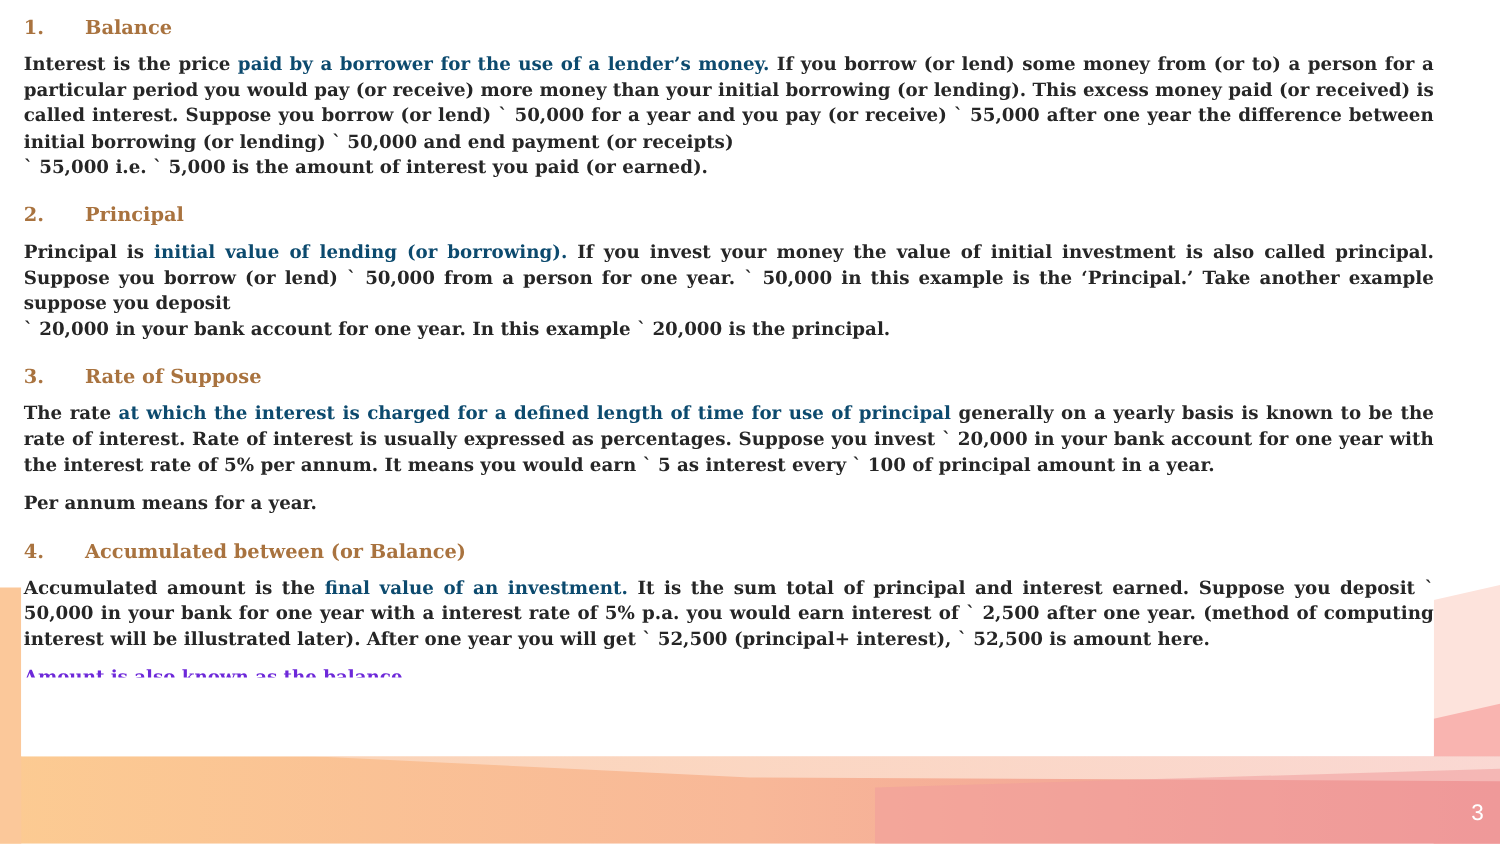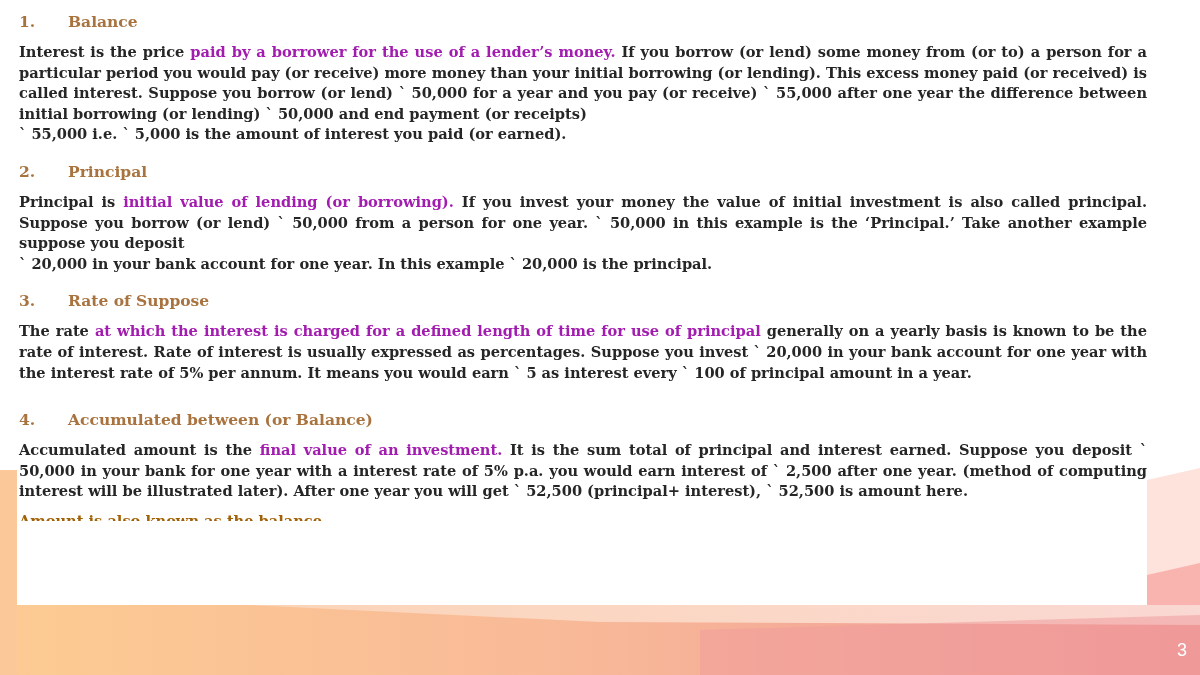--- a/index.html
+++ b/index.html
@@ -9,25 +9,25 @@
   .band-bottom { position:absolute; left:0; top:0; width:1200px; height:675px; }
   .wedge-left { position:absolute; left:0; top:470px; width:17px; height:205px; background:#fbc89a; }
 
   
   .doc { position:absolute; left:17px; top:0; width:1130px; height:605px; background:#ffffff; overflow:hidden; }
   .content { position:absolute; left:2px; top:12px; width:1128px; }
 
   .heading { display:flex; align-items:baseline; color:#a9733f; font-size:15.5px; font-weight:bold; height:22px; }
   .heading .num { width:49px; }
   .para { font-size:14.6px; font-weight:bold; color:#262626; line-height:20.6px; text-align:justify; margin:0; }
-  .para .hl { color:#a21caf; }
+  .para .hl { color:#0c4a6e; }
   .gap-h { height:8px; }
   .gap-s { height:17px; }
   .gap-p { height:10px; }
-  .cut { font-size:14.6px; font-weight:bold; color:#a16207; line-height:20px; height:10px; overflow:hidden; margin-top:9px; }
+  .cut { font-size:14.6px; font-weight:bold; color:#6d28d9; line-height:20px; height:10px; overflow:hidden; margin-top:9px; }
 
   .pagenum { position:absolute; right:13px; top:640px; font-family:"Liberation Sans", sans-serif; font-size:18px; color:#ffffff; }
 </style>
 </head>
 <body>
 
 <svg class="band-bottom" viewBox="0 0 1200 675" preserveAspectRatio="none">
   <defs>
     <linearGradient id="g1" x1="0" y1="0" x2="1" y2="0">
       <stop offset="0" stop-color="#fccb92"></stop>
@@ -67,20 +67,21 @@
     <p class="para"><span>Principal is </span><span class="hl">initial value of lending (or borrowing).</span><span> If you invest your money the value of initial  investment is also called principal. Suppose you borrow (or lend) ` 50,000 from a person for  one year. ` 50,000 in this example is the ‘Principal.’ Take another example suppose you deposit</span><br><span>` 20,000 in your bank account for one year. In this example ` 20,000 is the principal.</span></p>
     <div class="gap-s"></div>
 
     <div class="heading">
       <span class="num">3.</span>
       <span>Rate of Suppose</span>
     </div>
     <div class="gap-h"></div>
     <p class="para"><span>The rate </span><span class="hl">at which the interest is charged for a defined length of time for use of principal</span><span>  generally on a yearly basis is known to be the rate of interest. Rate of interest is usually expressed  as percentages. Suppose you invest ` 20,000 in your bank account for one year with the interest  rate of 5% per annum. It means you would earn ` 5 as interest every ` 100 of principal amount  in a year.</span></p>
     <div class="gap-p"></div>
+    <p class="para">Per annum means for a  year.</p>
     <div class="gap-s"></div>
 
     <div class="heading">
       <span class="num">4.</span>
       <span>Accumulated between (or Balance)</span>
     </div>
     <div class="gap-h"></div>
     <p class="para"><span>Accumulated amount is the </span><span class="hl">final value of an investment.</span><span> It is the sum total of principal and  interest earned. Suppose you deposit ` 50,000 in your bank for one year with a interest rate of  5% p.a. you would earn interest of ` 2,500 after one year. (method of computing interest will  be illustrated later). After one year you will get ` 52,500 (principal+ interest), ` 52,500 is amount  here.</span></p>
     <div class="cut">Amount is also known as the balance.</div>
 

